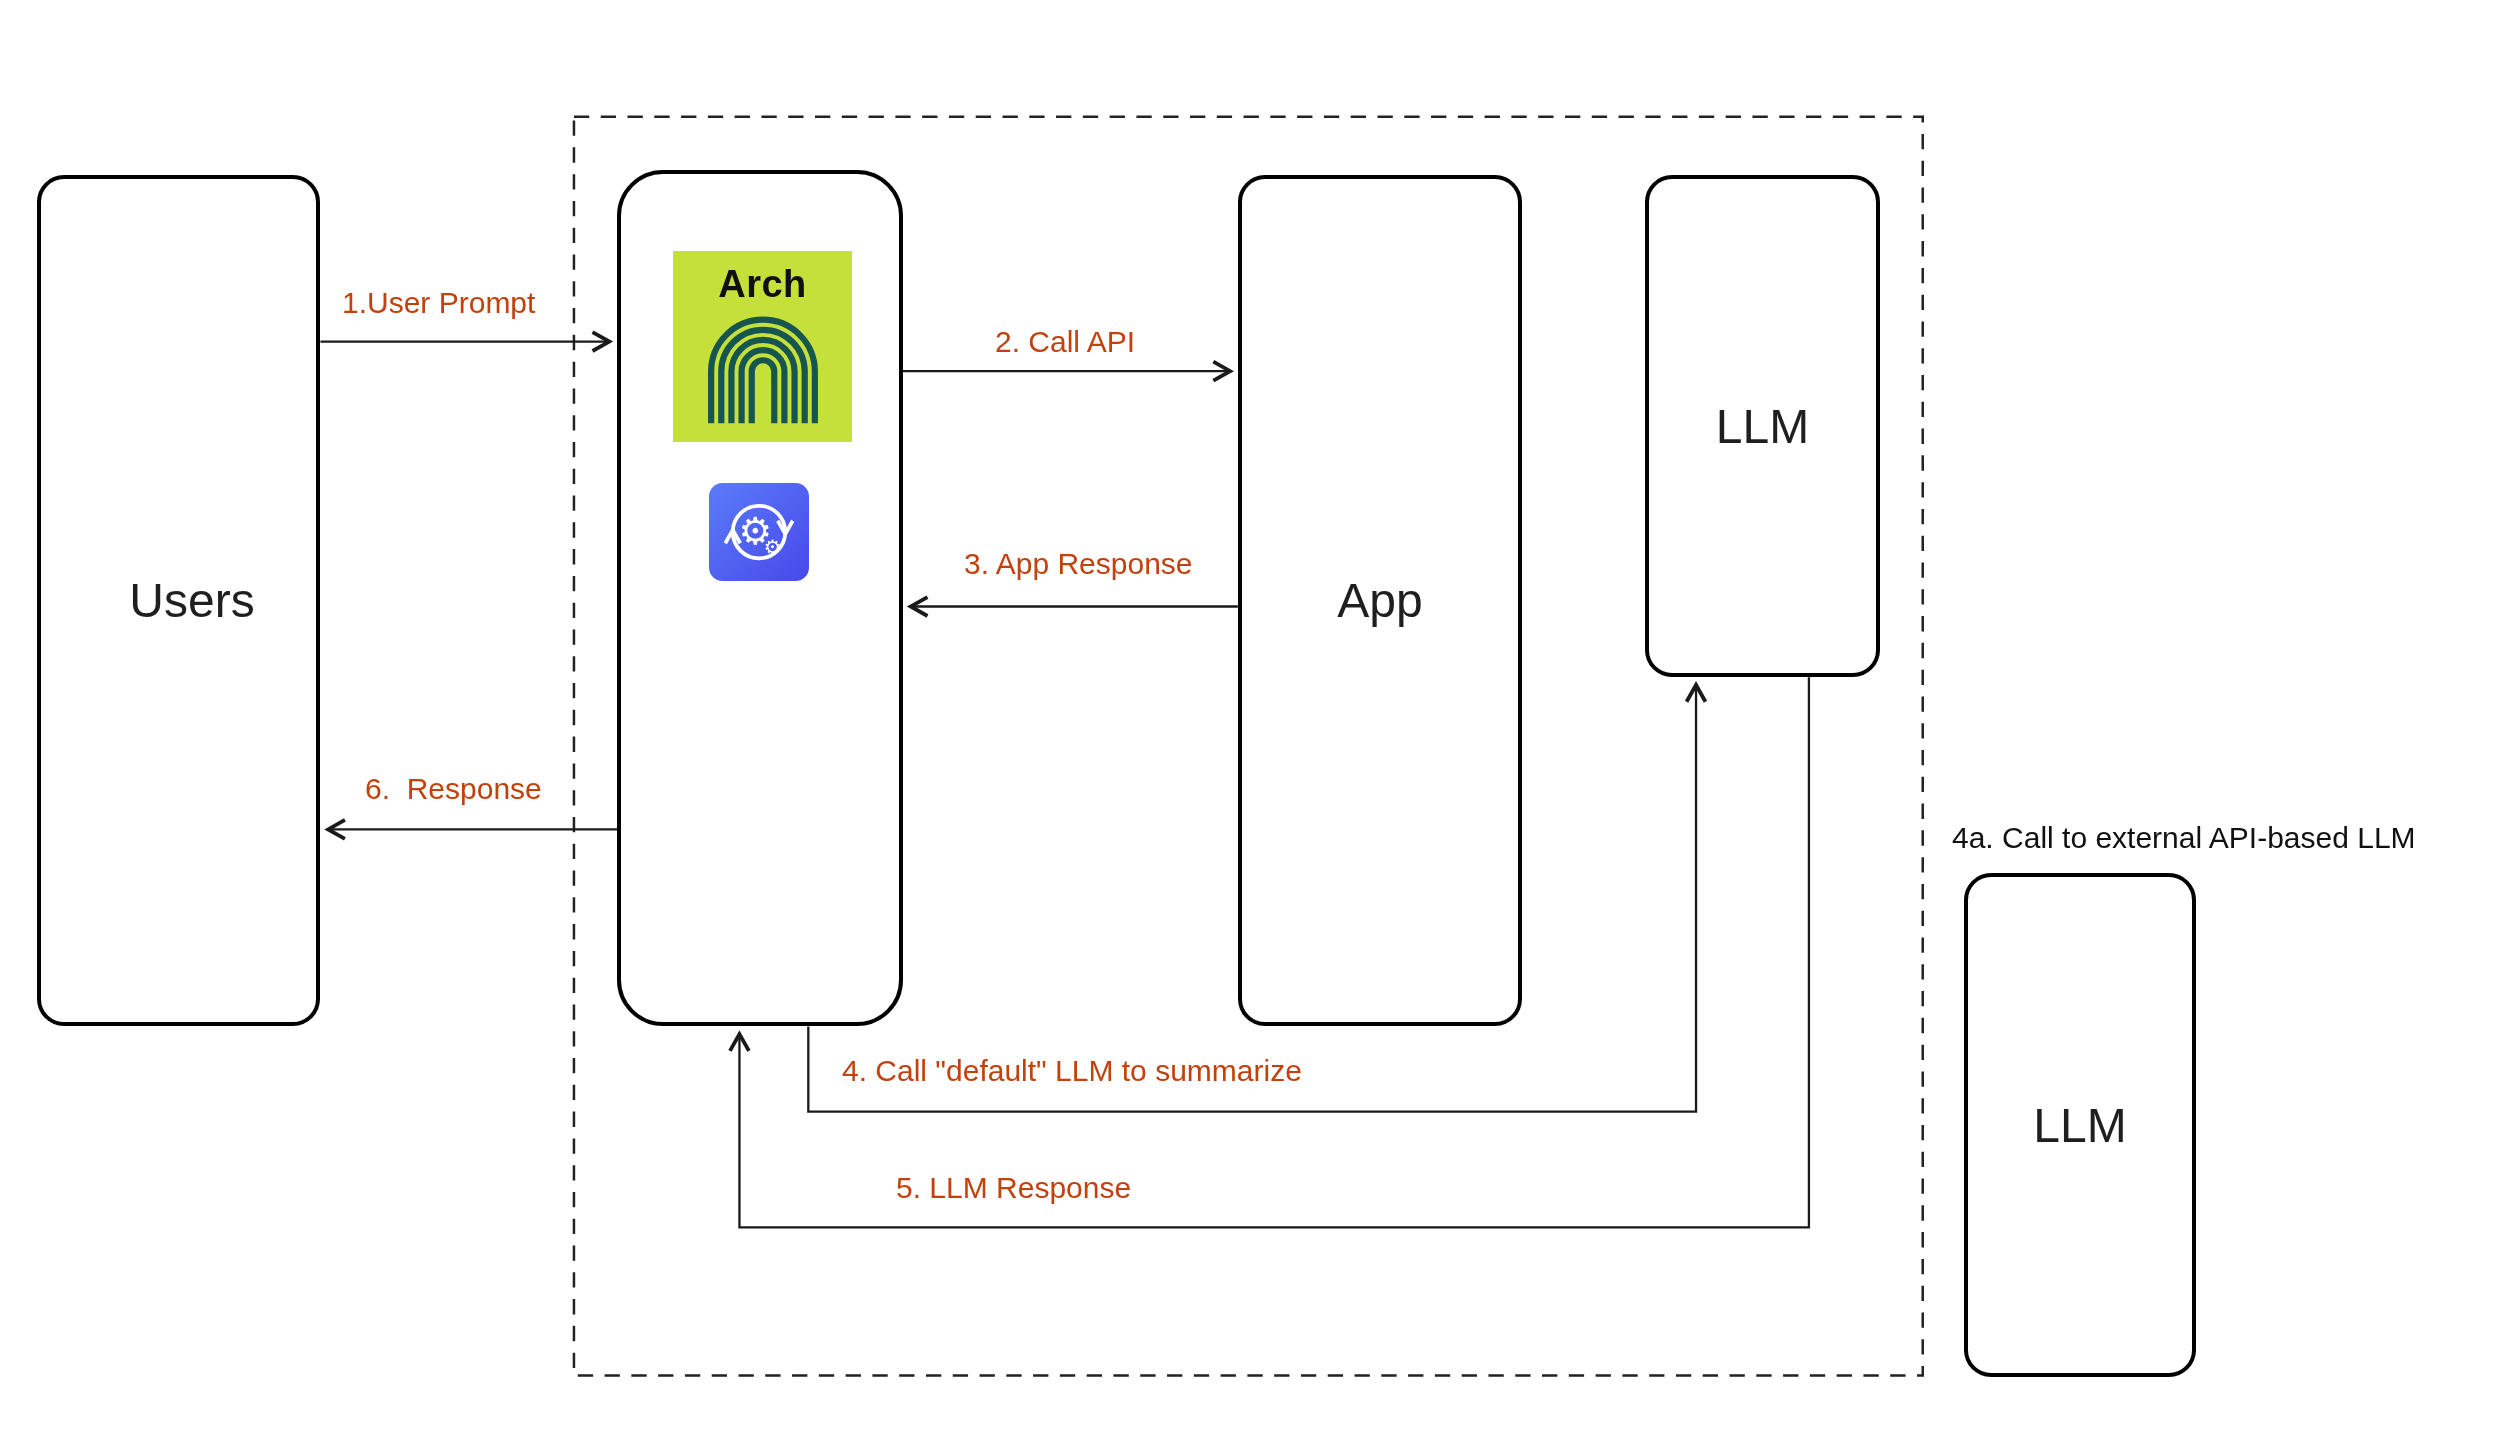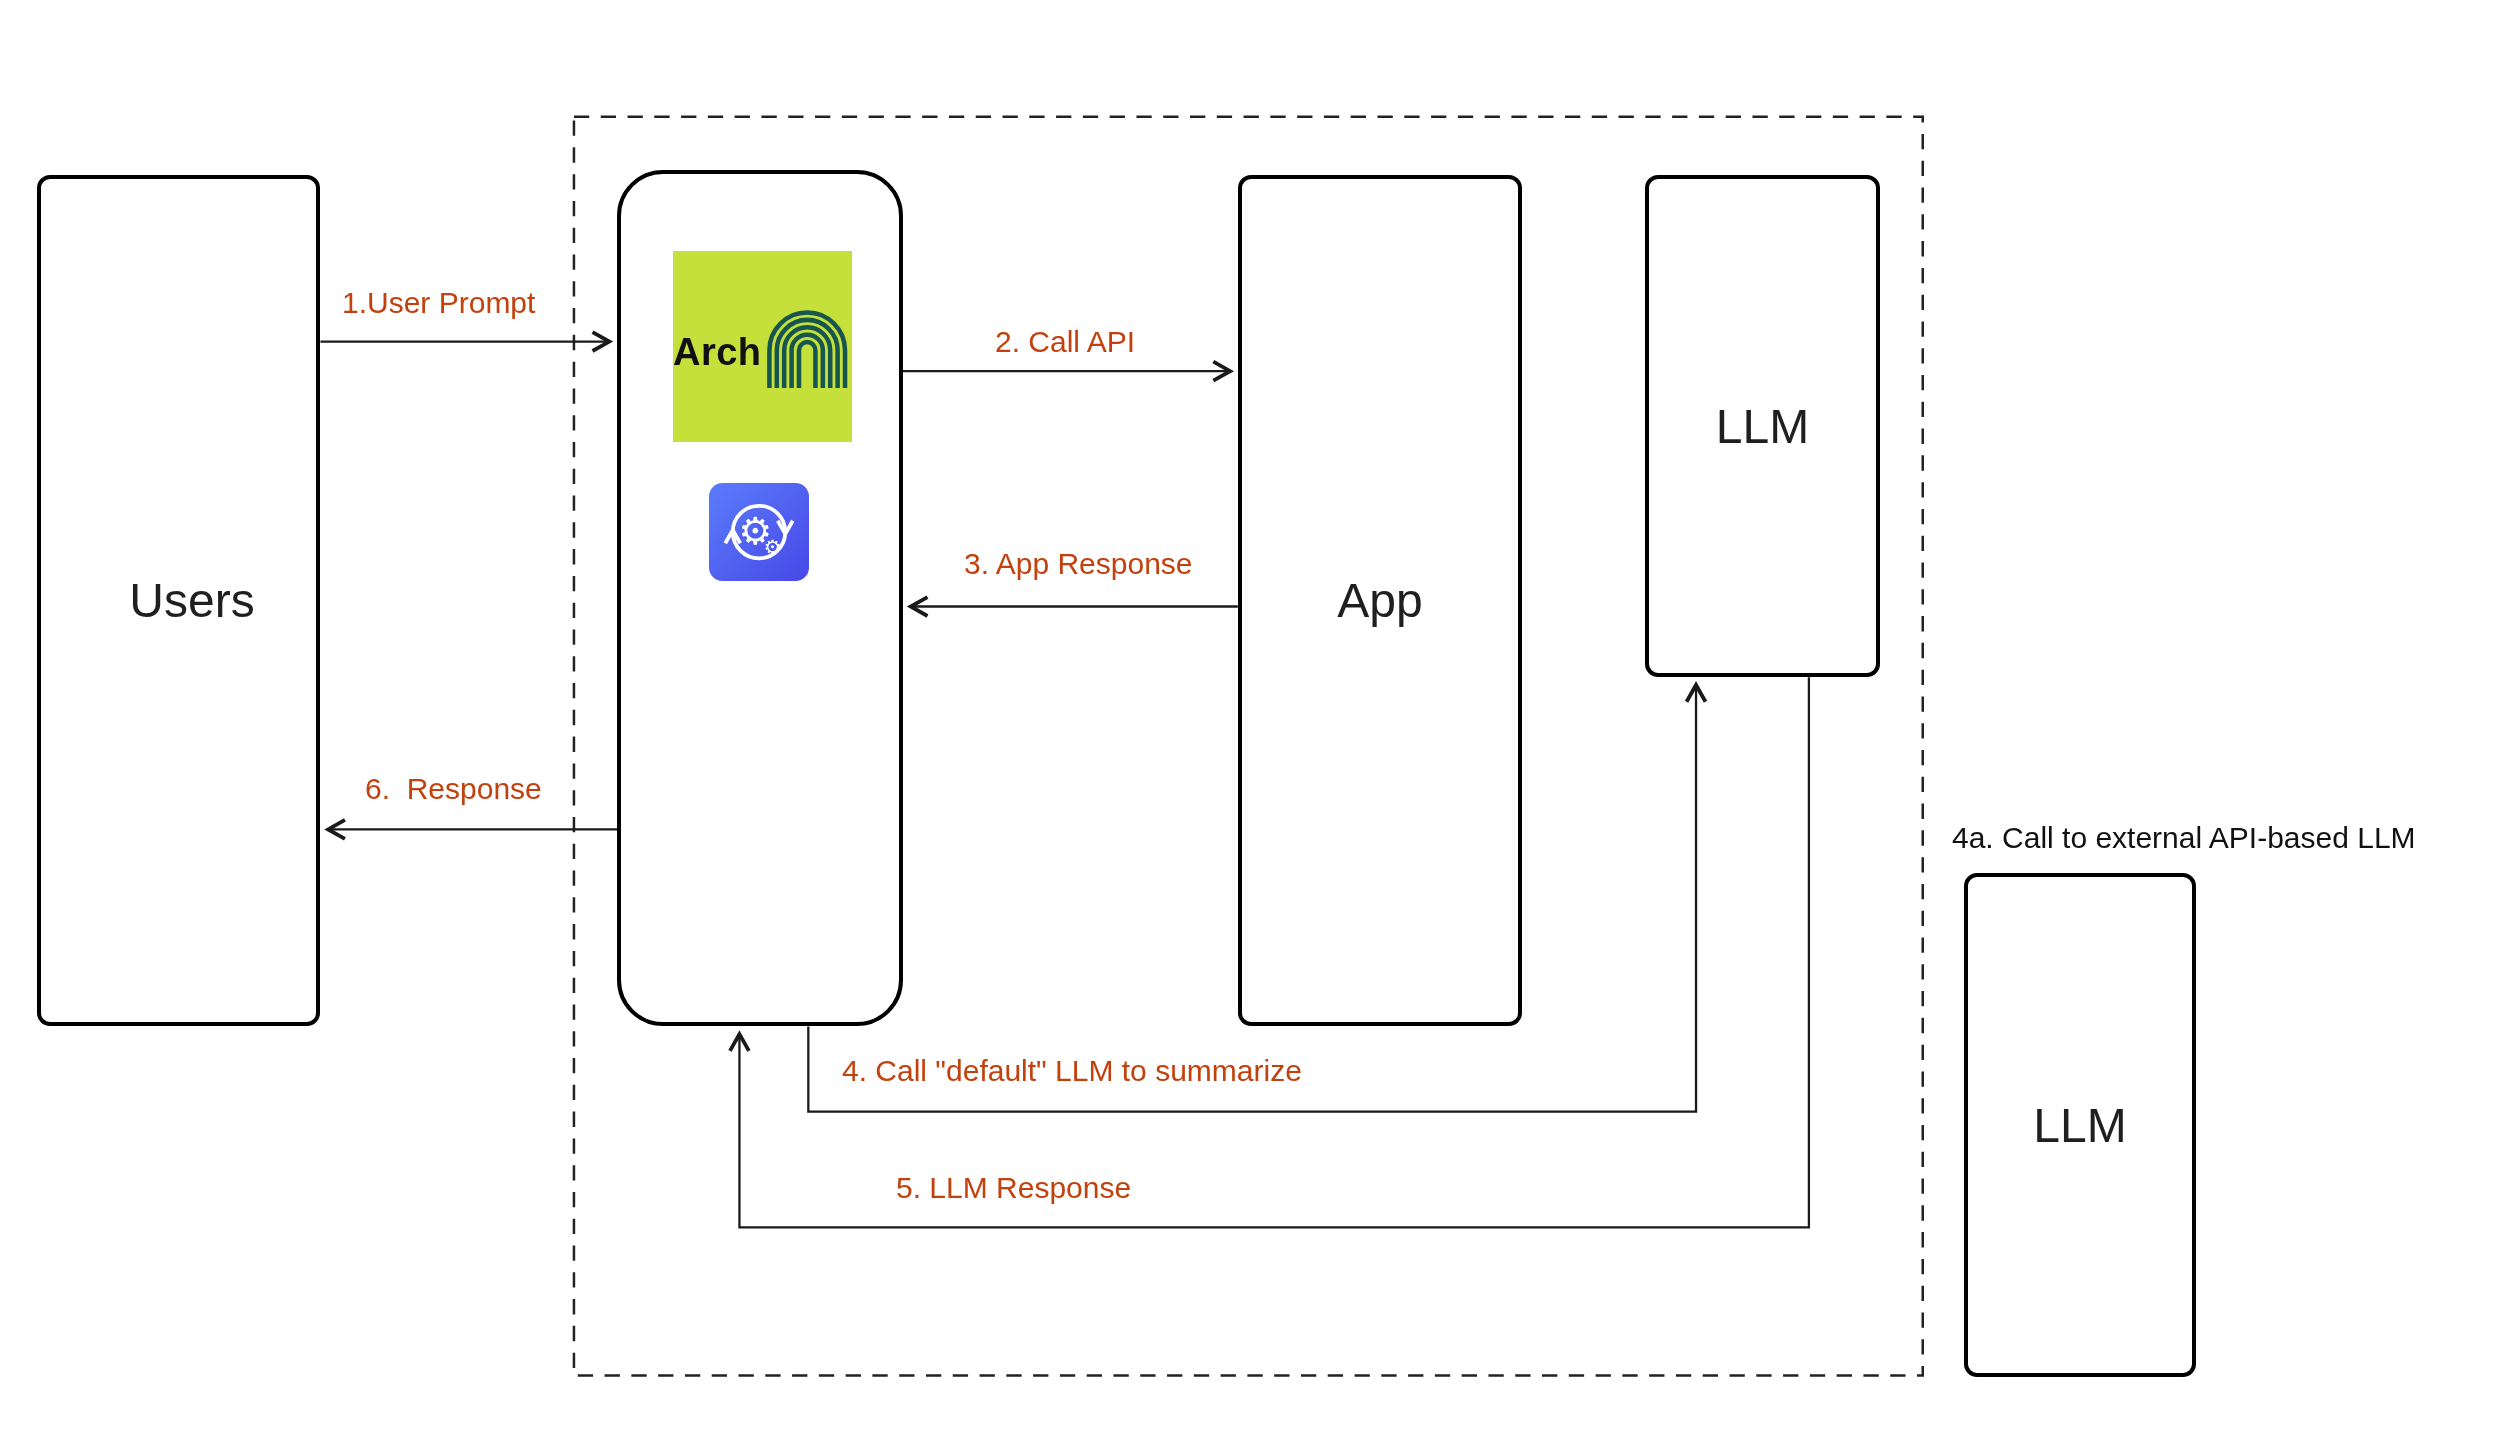--- a/index.html
+++ b/index.html
@@ -13,38 +13,38 @@
   }
   .diagram-title {
     position: absolute; left: 574px; top: 33px; width: 1349px;
     text-align: center; font-size: 33px; color: #111;
   }
   .boundary-label {
     position: absolute; left: 580px; top: 1387px; font-size: 31px; color: #111;
   }
   .node {
     position: absolute; background: #fff;
-    border: 4.8px solid #000; border-radius: 13px;
+    border: 4.8px solid #000; border-radius: 27px;
     display: flex; align-items: center; justify-content: center;
     box-sizing: border-box;
   }
   .node-label { font-size: 48px; color: #1f1f1f; }
   .node-users        { left: 37px;   top: 175px; width: 283px; height: 851px; padding-left: 27px; }
   .node-arch         { left: 617px;  top: 170px; width: 286px; height: 856px; border-radius: 46px; display: block; }
   .node-app          { left: 1238px; top: 175px; width: 284px; height: 851px; }
   .node-llm-internal { left: 1645px; top: 175px; width: 235px; height: 502px; }
   .node-llm-external { left: 1964px; top: 873px; width: 232px; height: 504px; }
   .external-caption {
     position: absolute; left: 1952px; top: 821px; width: 561px;
     font-size: 30px; color: #111;
   }
   .arch-logo {
     position: absolute; left: 52px; top: 77px; width: 179px; height: 191px;
     background: #c6e03b;
-    display: flex; flex-direction: row; align-items: center;
+    display: flex; flex-direction: column; align-items: center;
   }
   .arch-logo-text {
     font-size: 38px; font-weight: 700; color: #101010; margin-top: 11.5px; letter-spacing: 0.5px;
   }
   .arch-arc { fill: none; stroke: #17564e; stroke-width: 5.5; }
   .gear-icon {
     position: absolute; left: 88px; top: 309px; width: 100px; height: 98px;
     border-radius: 13.4px;
     background: linear-gradient(135deg, #5b7cfa 0%, #4748e8 100%);
     display: flex; align-items: center; justify-content: center;

